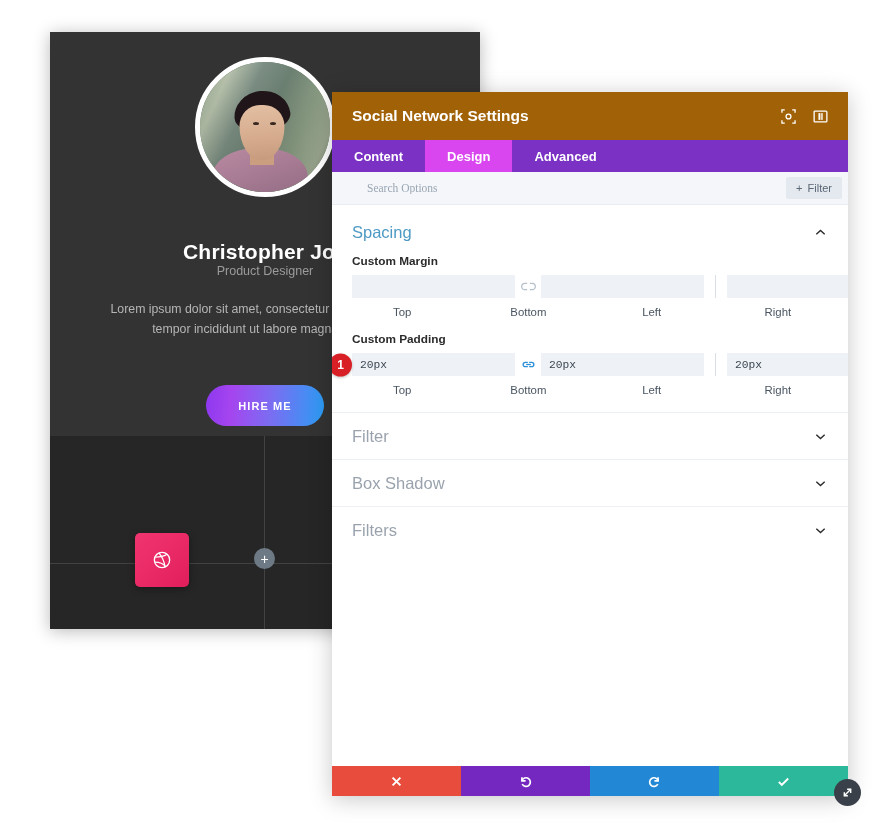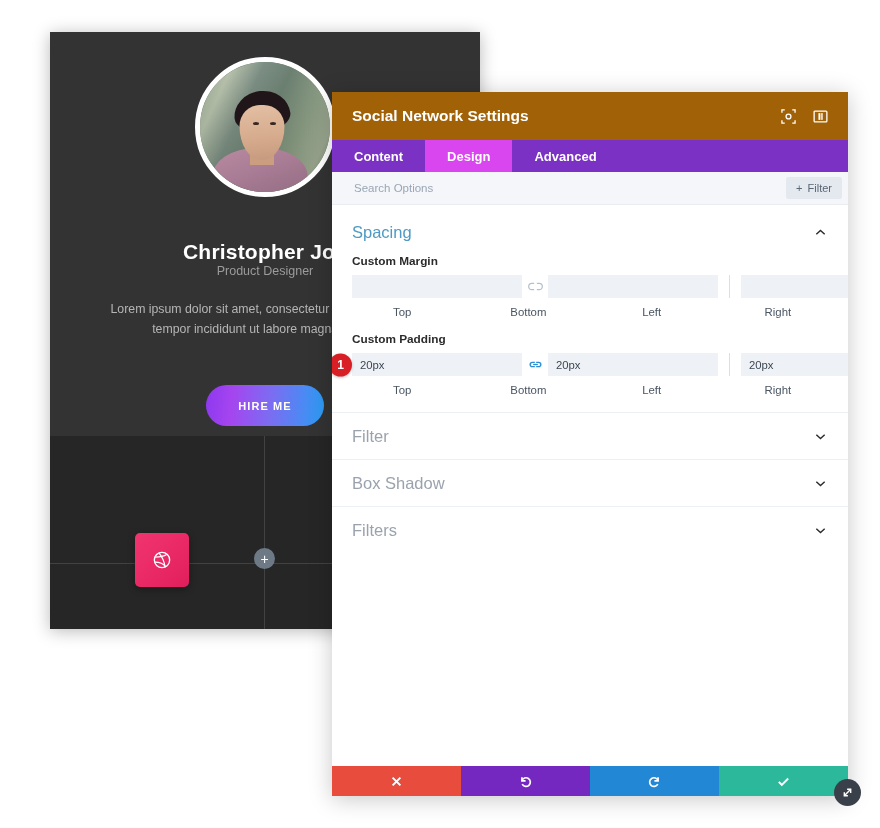--- a/index.html
+++ b/index.html
@@ -254,21 +254,22 @@
     padding: 0 6px 0 20px;
     flex-shrink: 0;
   }
   .search-input {
     flex: 1;
     border: none;
     outline: none;
     background: transparent;
     font-size: 11.5px;
     color: #8b99a8;
-    font-family: Liberation Sans, sans-serif;
+    font-family: Liberation Serif, serif;
+    margin-left: 13px;
   }
   .search-input::placeholder { color: #9aa6b4; }
   .filter-btn {
     background: #e4e9ef;
     border: none;
     border-radius: 2px;
     height: 22px;
     padding: 0 10px;
     font-size: 11px;
     color: #5a6674;
@@ -329,21 +330,21 @@
   .sp-input {
     flex: 1;
     height: 23px;
     background: #eef2f6;
     border: none;
     outline: none;
     font-size: 11.3px;
     color: #3d4752;
     padding: 0 8px;
     box-sizing: border-box;
-    font-family: Liberation Sans, sans-serif;
+    font-family: Liberation Mono, monospace;
     min-width: 0;
   }
   .link-icon {
     width: 26px;
     flex-shrink: 0;
     display: flex;
     align-items: center;
     justify-content: center;
     cursor: pointer;
   }

